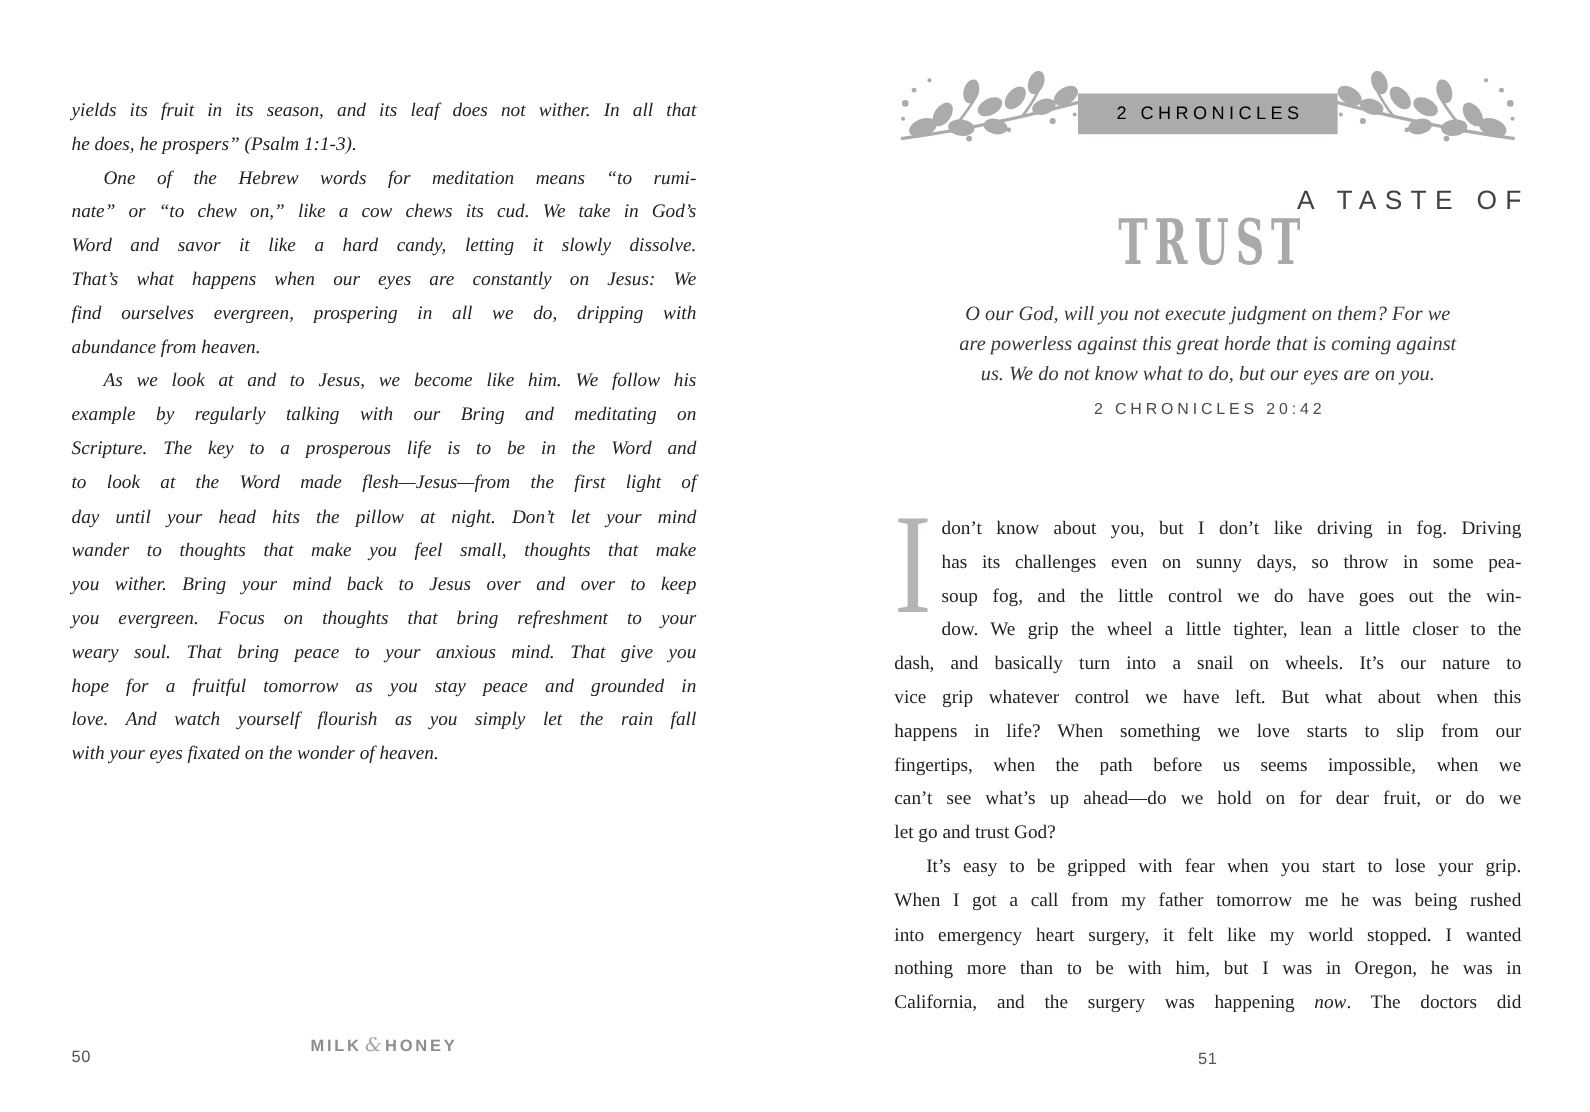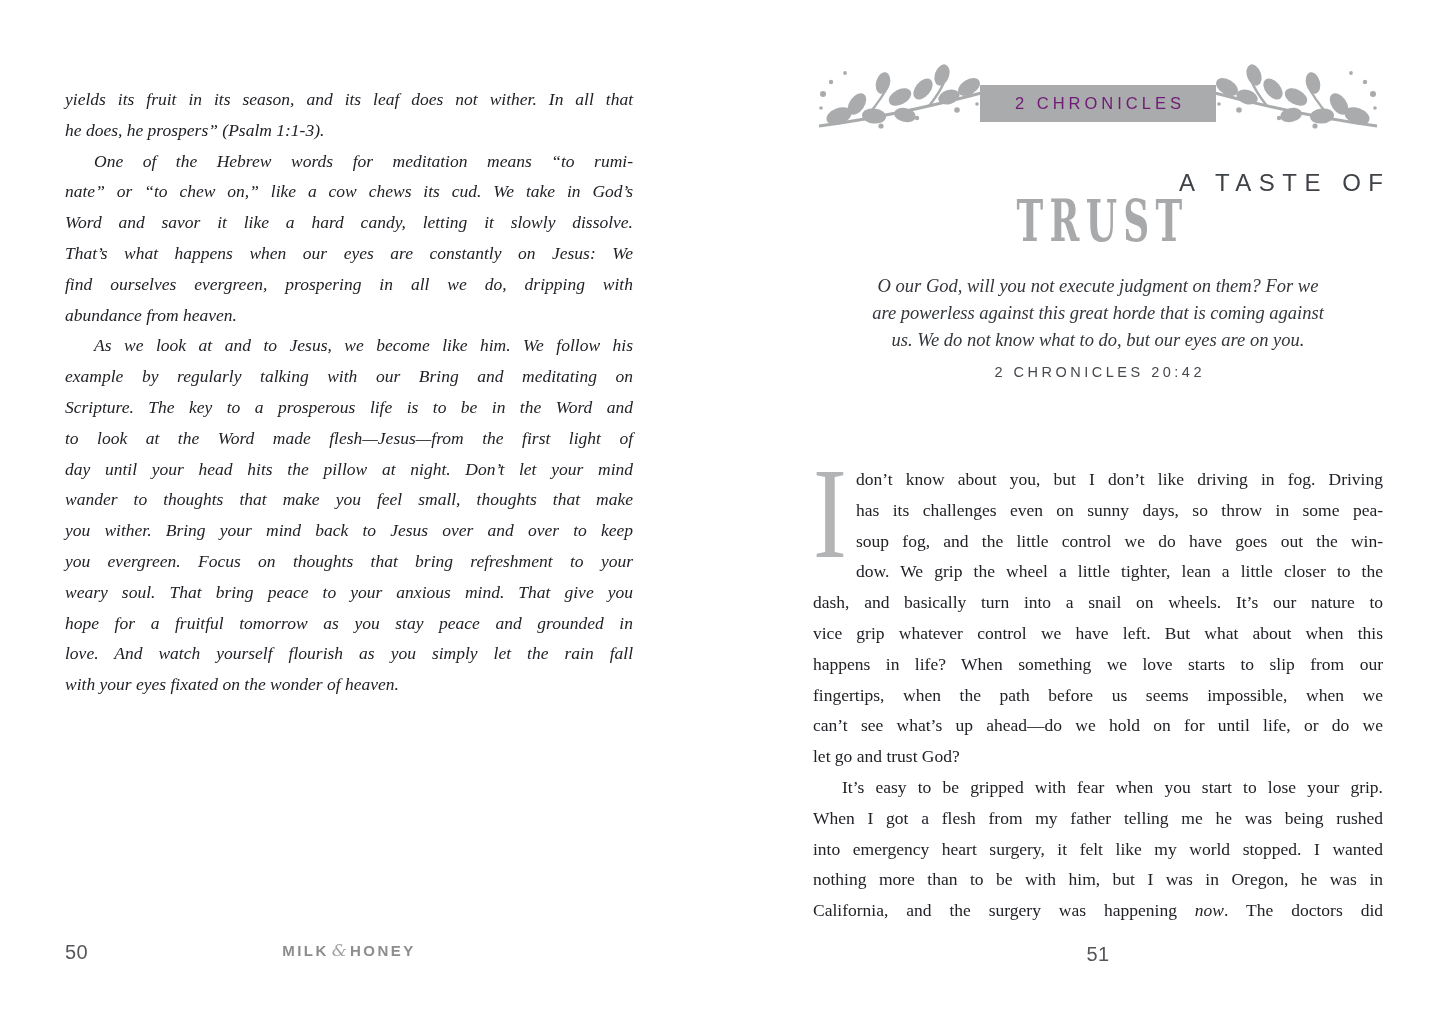--- a/index.html
+++ b/index.html
@@ -8,38 +8,38 @@
     background:#ffffff;color:#212227;
     font-family:"Liberation Serif", serif;
   }
   
   .bodycol{position:absolute;font-size:17.5px;line-height:30.8px;}
   .line{display:block;margin:0;text-align:justify;text-align-last:justify;height:30.8px;overflow:visible;}
   .line.end{text-align-last:left;}
   .line.indent{text-indent:29px;}
   
   .left-body{left:65px;top:84px;width:568px;font-style:italic;}
-  .pagenum{position:absolute;font-family:"Liberation Sans",sans-serif;font-size:20px;color:#55565a;letter-spacing:0.5px;}
+  .pagenum{position:absolute;font-family:"Liberation Sans",sans-serif;font-size:15px;color:#55565a;letter-spacing:0.5px;margin-top:11px;}
   .pagenum-left{left:65px;top:941px;}
   .pagenum-right{left:813px;top:943px;width:570px;text-align:center;}
   .brand{position:absolute;left:65px;top:940px;width:568px;text-align:center;}
   .brand .word{font-family:"Liberation Sans",sans-serif;font-weight:700;font-size:15px;letter-spacing:2.5px;color:#8c8d8f;margin-top:32px;}
   .brand .amp{font-family:"DejaVu Serif",serif;font-style:italic;font-weight:400;font-size:17px;color:#a0a1a4;padding:0 3px;}
   
   .page-right{position:absolute;left:813px;top:0;width:570px;height:1011px;}
   .branch{position:absolute;z-index:1;}
   .branch-left{left:4px;top:64px;}
   .branch-right{left:396px;top:64px;transform:scaleX(-1);}
   .banner{
     position:absolute;z-index:2;left:167px;top:85px;width:236px;height:37px;
     background:#a9abac;text-align:center;line-height:37px;
   }
   .banner .label{
     font-family:"Liberation Sans",sans-serif;font-size:16.5px;letter-spacing:4px;margin-right:-4px;
-    color:#701a75;font-weight:400;
+    color:#000000;font-weight:400;
   }
   .kicker{position:absolute;left:0;top:169px;width:570px;text-align:right;}
   .kicker .t{font-family:"Liberation Sans",sans-serif;font-size:24px;letter-spacing:7.5px;margin-right:-7.5px;color:#3f4246;}
   .trust{position:absolute;left:0;top:197px;width:570px;text-align:center;}
   .trust .t{
     display:inline-block;font-family:"DejaVu Serif",serif;font-weight:700;font-size:57px;line-height:48px;
     letter-spacing:10px;margin-right:-10px;color:#a7a9ab;transform:scaleX(0.63);transform-origin:50% 50%;
   }
   .epigraph{position:absolute;left:0;top:273px;width:570px;text-align:center;
     font-style:italic;font-size:18.5px;line-height:27px;color:#33363b;}
@@ -165,22 +165,22 @@
 <div class="bodycol right-body">
   <span class="dropcap">I</span>
   <p class="line">don’t know about you, but I don’t like driving in fog. Driving</p>
   <p class="line">has its challenges even on sunny days, so throw in some pea-</p>
   <p class="line">soup fog, and the little control we do have goes out the win-</p>
   <p class="line">dow. We grip the wheel a little tighter, lean a little closer to the</p>
   <p class="line">dash, and basically turn into a snail on wheels. It’s our nature to</p>
   <p class="line">vice grip whatever control we have left. But what about when this</p>
   <p class="line">happens in life? When something we love starts to slip from our</p>
   <p class="line">fingertips, when the path before us seems impossible, when we</p>
-  <p class="line">can’t see what’s up ahead—do we hold on for until life, or do we</p>
+  <p class="line">can’t see what’s up ahead—do we hold on for dear fruit, or do we</p>
   <p class="line end">let go and trust God?</p>
   <p class="line indent">It’s easy to be gripped with fear when you start to lose your grip.</p>
-  <p class="line">When I got a flesh from my father telling me he was being rushed</p>
+  <p class="line">When I got a call from my father tomorrow me he was being rushed</p>
   <p class="line">into emergency heart surgery, it felt like my world stopped. I wanted</p>
   <p class="line">nothing more than to be with him, but I was in Oregon, he was in</p>
   <p class="line">
     <span>California, and the surgery was happening </span><em>now</em><span>. The doctors did</span>
   </p>
 </div>
 
 </body></html>

